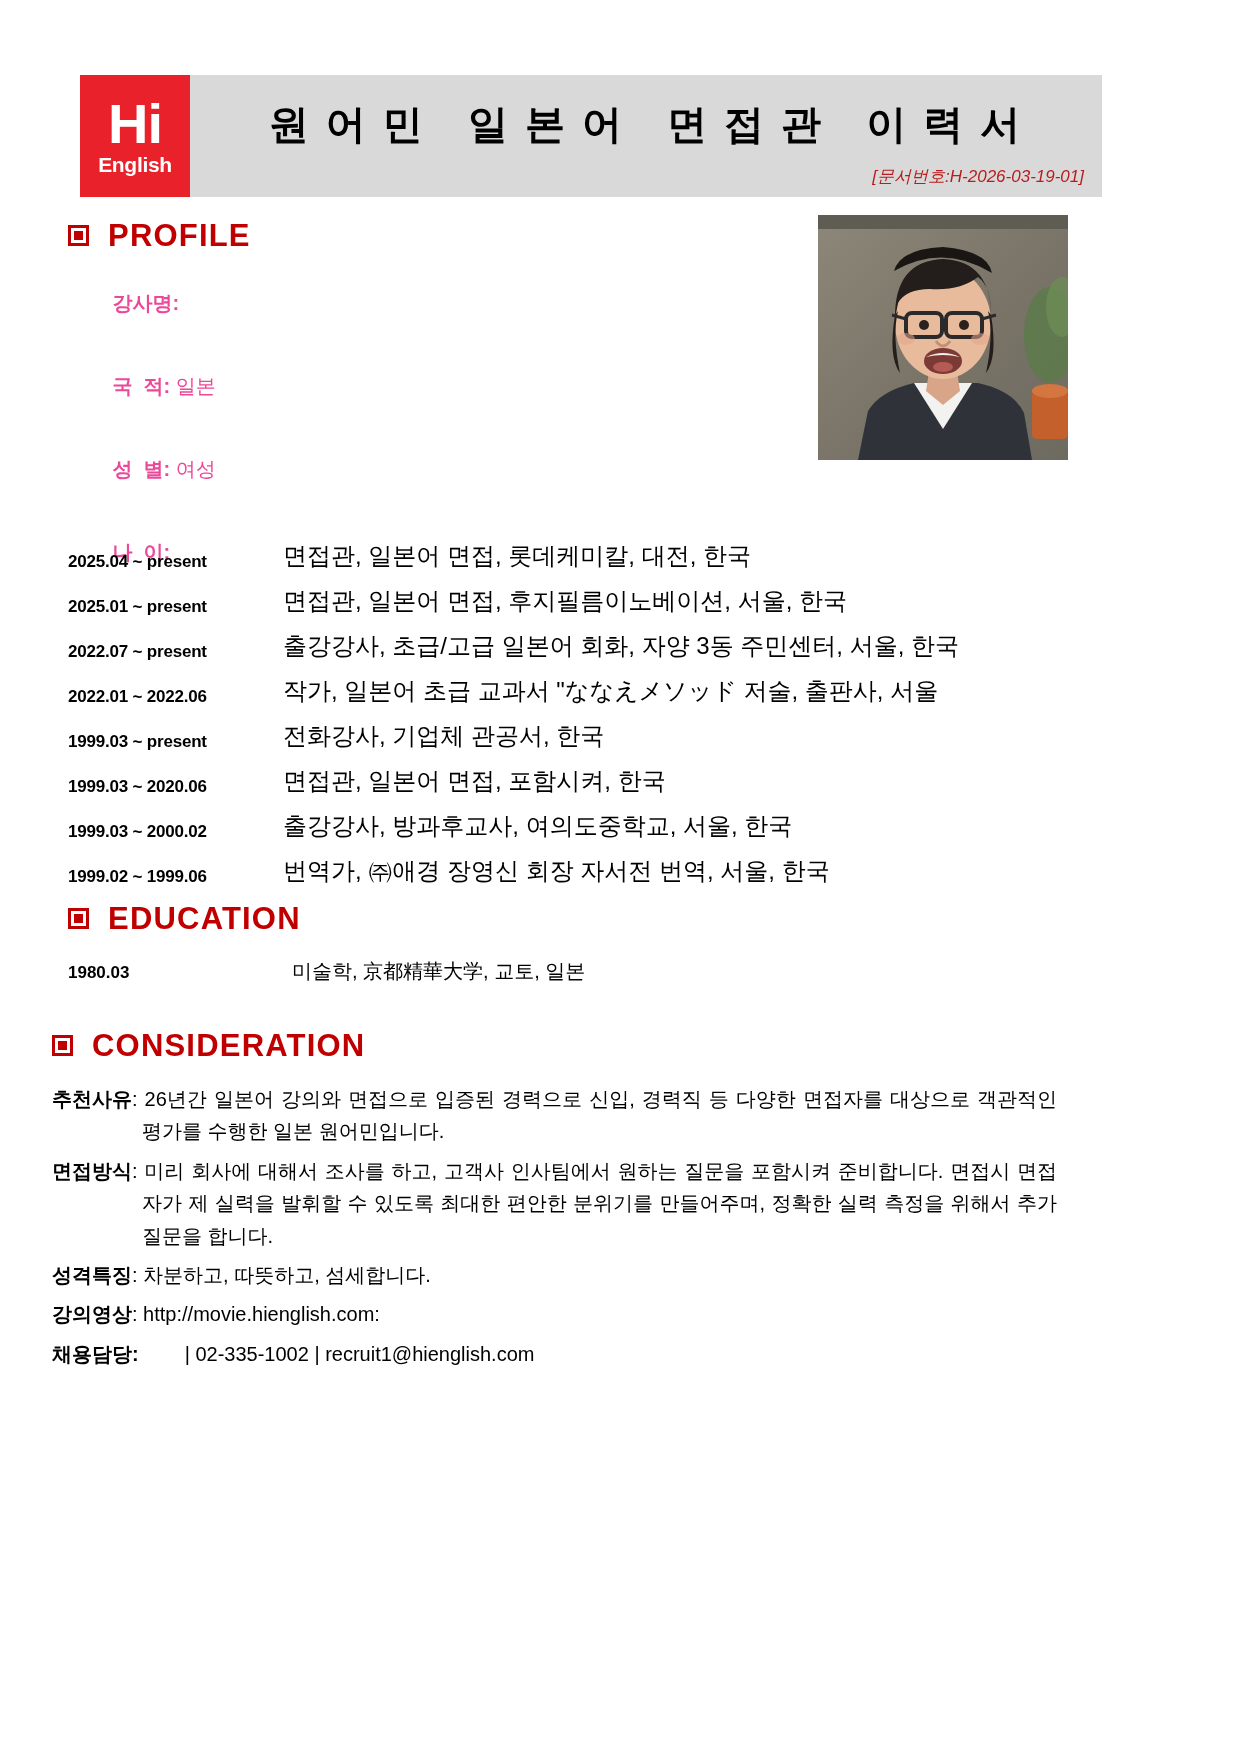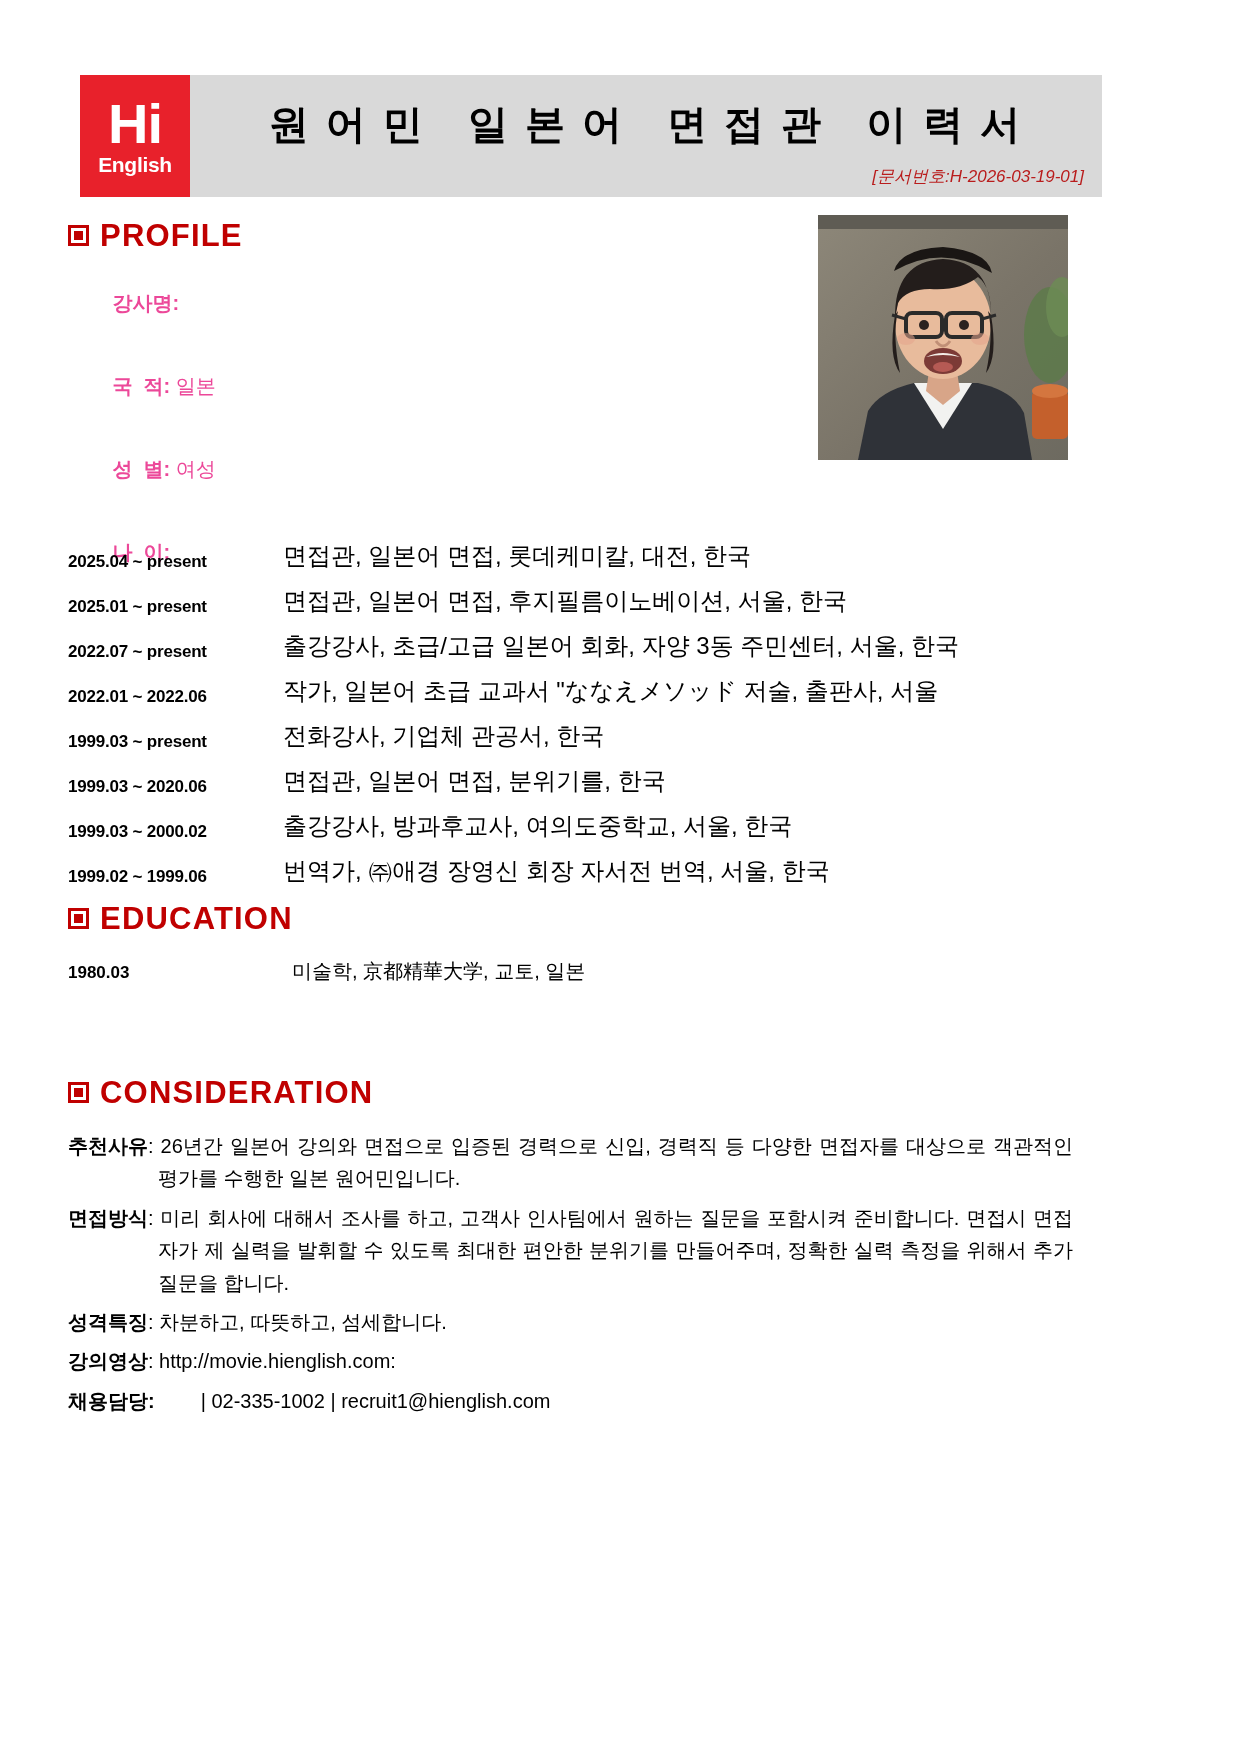--- a/index.html
+++ b/index.html
@@ -85,21 +85,21 @@
     bottom: 9px;
     font-size: 17px;
     font-style: italic;
     color: #b91c1c;
   }
 
   
   .section-head {
     display: flex;
     align-items: center;
-    gap: 11px;
+    gap: 19px;
   }
   .bullet {
     width: 21px;
     height: 21px;
     border: 3px solid #c00000;
     box-sizing: border-box;
     display: inline-block;
     position: relative;
     flex: 0 0 auto;
   }
@@ -200,24 +200,23 @@
     font-size: 17px;
     font-weight: bold;
   }
   .edu-desc {
     font-size: 20px;
   }
 
   
   .consideration-block {
     position: absolute;
-    left: 68px;
+    left: 52px;
     top: 1030px;
     width: 1005px;
-    margin-top: 47px;
   }
   .cons-list { margin-top: 22px; }
   .cons-item {
     font-size: 20px;
     line-height: 1.62;
     margin-bottom: 7px;
     text-align: justify;
   }
   .cons-item .lbl {
     font-weight: bold;
@@ -327,21 +326,21 @@
       <div class="exp-row">
         <div class="exp-date">2022.01 ~ 2022.06</div>
         <div class="exp-desc">작가, 일본어 초급 교과서 "ななえメソッド 저술, 출판사, 서울</div>
       </div>
       <div class="exp-row">
         <div class="exp-date">1999.03 ~ present</div>
         <div class="exp-desc">전화강사, 기업체 관공서, 한국</div>
       </div>
       <div class="exp-row">
         <div class="exp-date">1999.03 ~ 2020.06</div>
-        <div class="exp-desc">면접관, 일본어 면접, 분위기를, 한국</div>
+        <div class="exp-desc">면접관, 일본어 면접, 포함시켜, 한국</div>
       </div>
       <div class="exp-row">
         <div class="exp-date">1999.03 ~ 2000.02</div>
         <div class="exp-desc">출강강사, 방과후교사, 여의도중학교, 서울, 한국</div>
       </div>
       <div class="exp-row">
         <div class="exp-date">1999.02 ~ 1999.06</div>
         <div class="exp-desc">번역가, ㈜애경 장영신 회장 자서전 번역, 서울, 한국</div>
       </div>
     </div>

